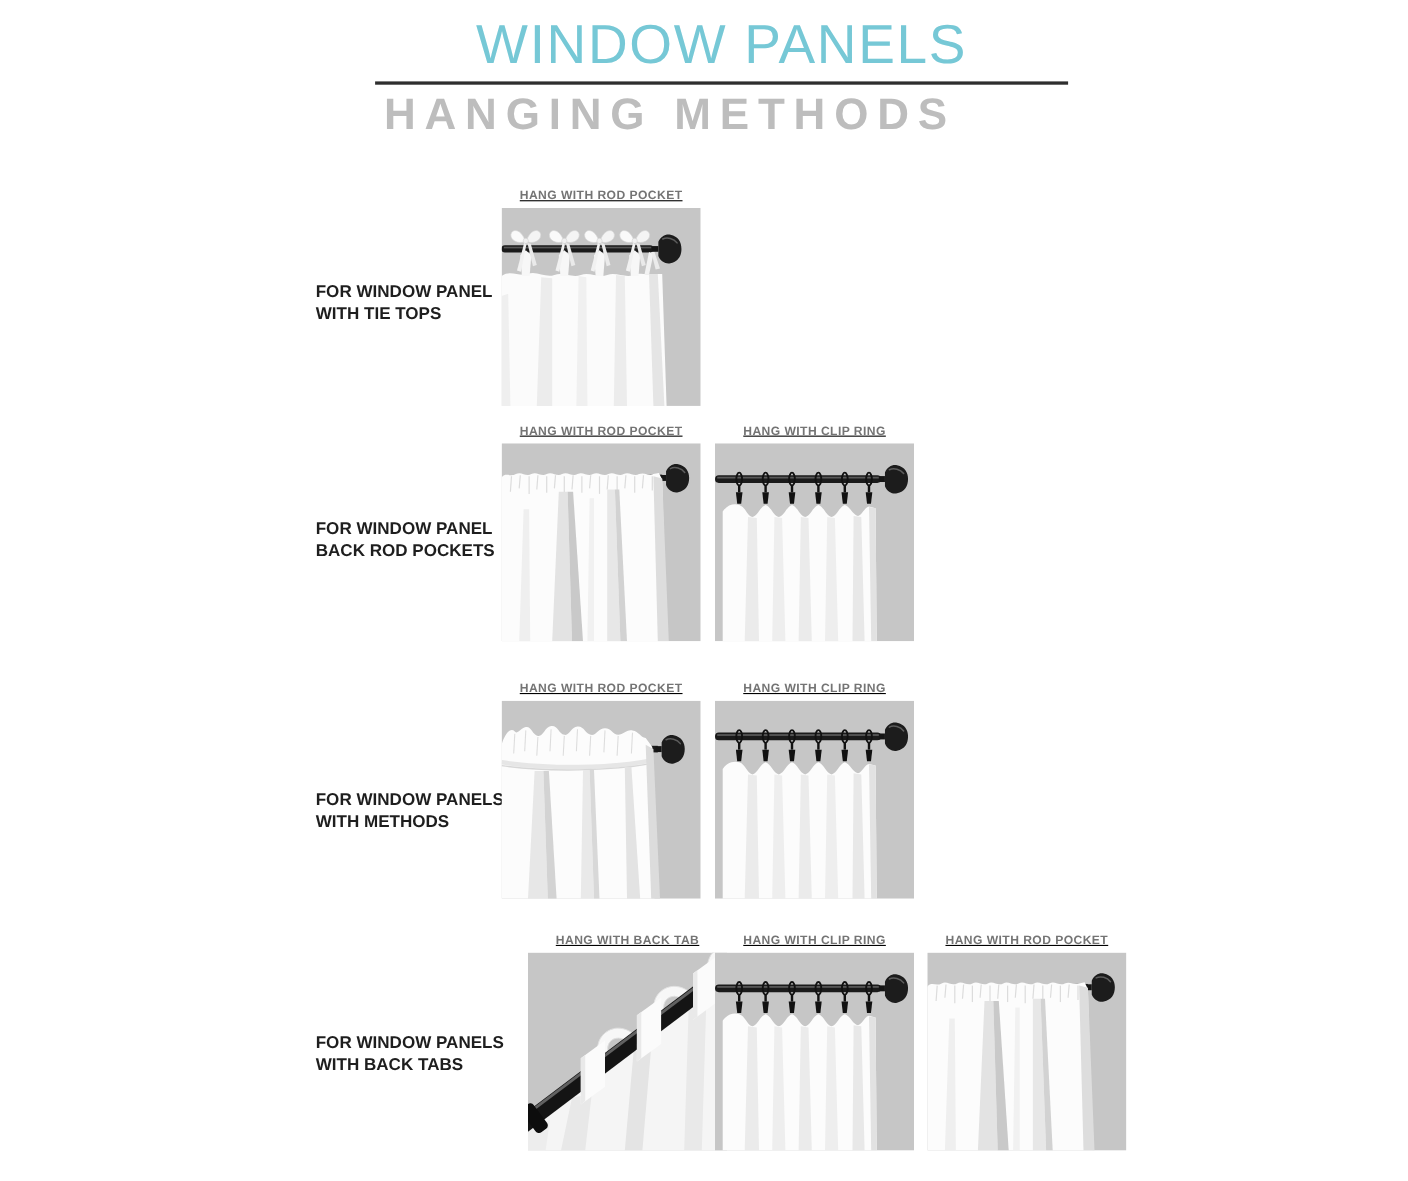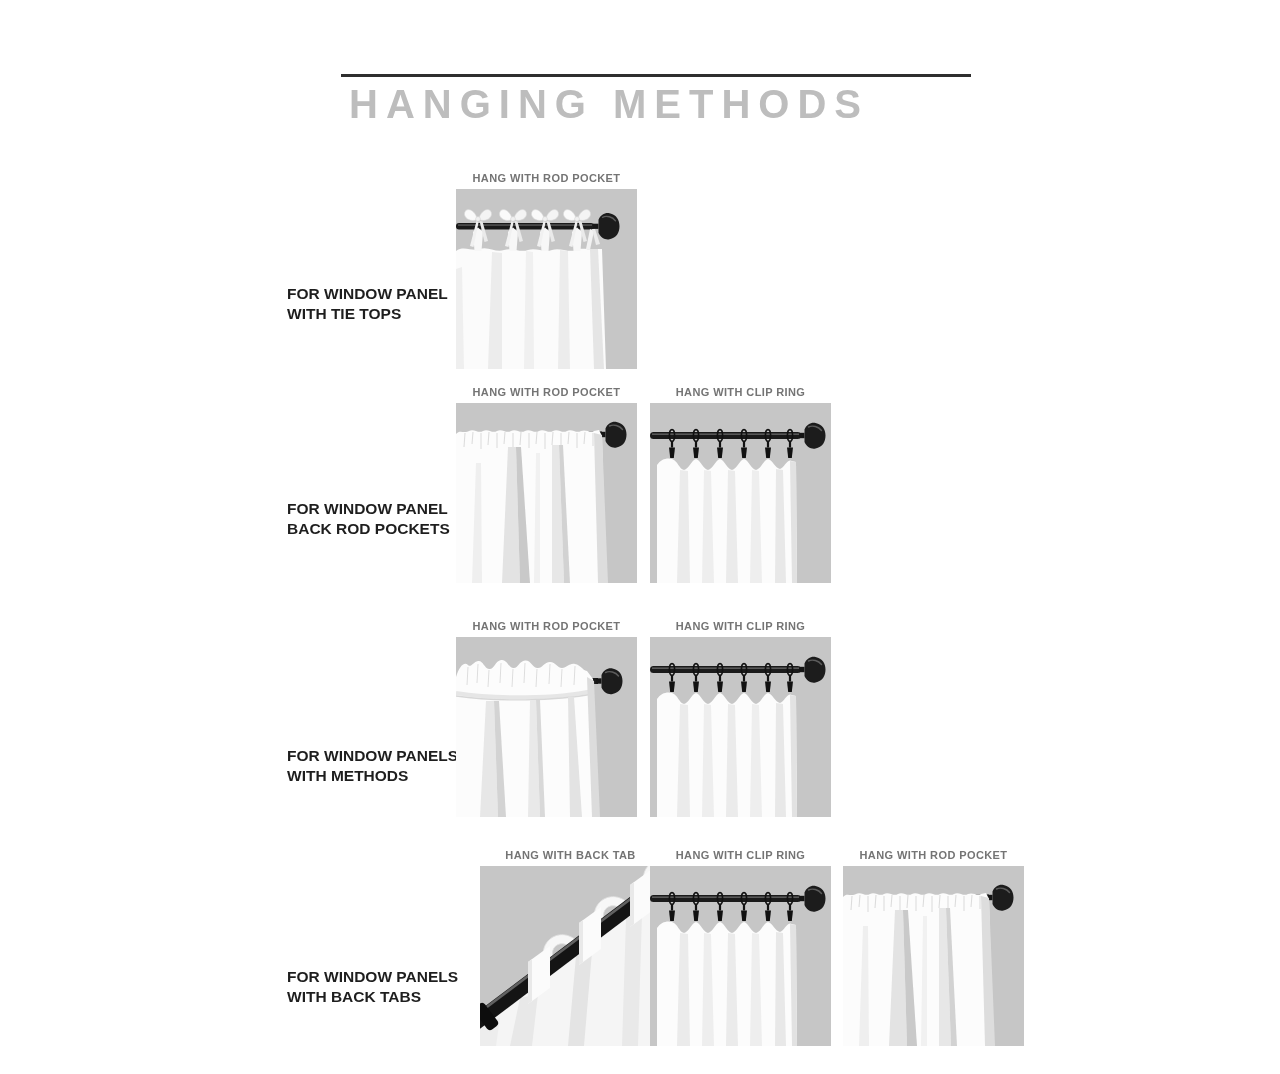--- a/index.html
+++ b/index.html
@@ -6,22 +6,22 @@
   body{font-family:"Liberation Sans", sans-serif;}
   #canvas{position:relative;width:1280px;height:1074px;background:#ffffff;overflow:hidden;margin:0 auto;}
 
   .title{position:absolute;left:341px;top:12px;width:630px;text-align:center;
          font-size:50px;line-height:56px;font-weight:400;color:#76c8d6;letter-spacing:1.5px;}
   .divider{position:absolute;left:341px;top:74px;width:630px;height:3px;background:#2e2e2e;}
   .subtitle{position:absolute;left:341px;top:83px;width:630px;box-sizing:border-box;
             font-size:40px;line-height:42px;font-weight:700;color:#bdbdbd;letter-spacing:8px;padding-left:8px;}
 
   .row-label{position:absolute;left:287px;width:175px;font-size:15.5px;line-height:19.5px;
-             font-weight:700;color:#1e1e1e;margin-top:28px;}
-  .cell{position:absolute;margin:0;width:181px;}
+             font-weight:700;color:#1e1e1e;}
+  .cell{position:absolute;margin:0;width:181px;text-decoration:underline;}
   .caption{height:14px;line-height:14px;margin:0 0 4px 0;text-align:center;
            font-size:11px;font-weight:700;color:#747474;letter-spacing:.4px;white-space:nowrap;}
   .photo{display:block;width:181px;height:180px;}
   .sprite{position:absolute;width:0;height:0;overflow:hidden;}
 </style>
 </head>
 <body>
 
 <svg class="sprite" xmlns="http://www.w3.org/2000/svg" xmlns:xlink="http://www.w3.org/1999/xlink" aria-hidden="true">
   <defs>
@@ -245,20 +245,21 @@
         <path d="M99 57 L103 54 L103 96 L99 99 Z" fill="#e9e9e9"></path>
         <path d="M150 19 L172 3 L172 45 L150 61 Z" fill="#fbfbfb"></path>
         <path d="M150 19 L154 16 L154 58 L150 61 Z" fill="#e9e9e9"></path>
       </g>
     </symbol>
   </defs>
 </svg>
 
 <div id="canvas">
 
+  <div class="title">WINDOW PANELS</div>
   <div class="divider"></div>
   <div class="subtitle">HANGING METHODS</div>
 
   <div class="row-label" style="top:256px">
     <div>FOR WINDOW PANEL</div>
     <div>WITH TIE TOPS</div>
   </div>
   <figure class="cell" style="left:456px;top:171px">
     <figcaption class="caption">HANG WITH ROD POCKET</figcaption>
     <svg class="photo" viewBox="0 0 181 180" role="img">

